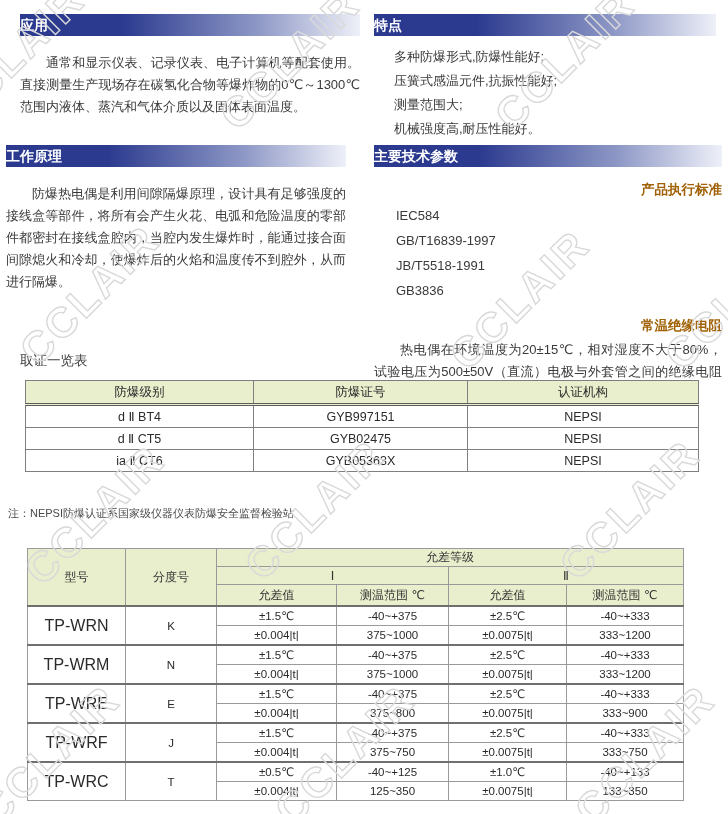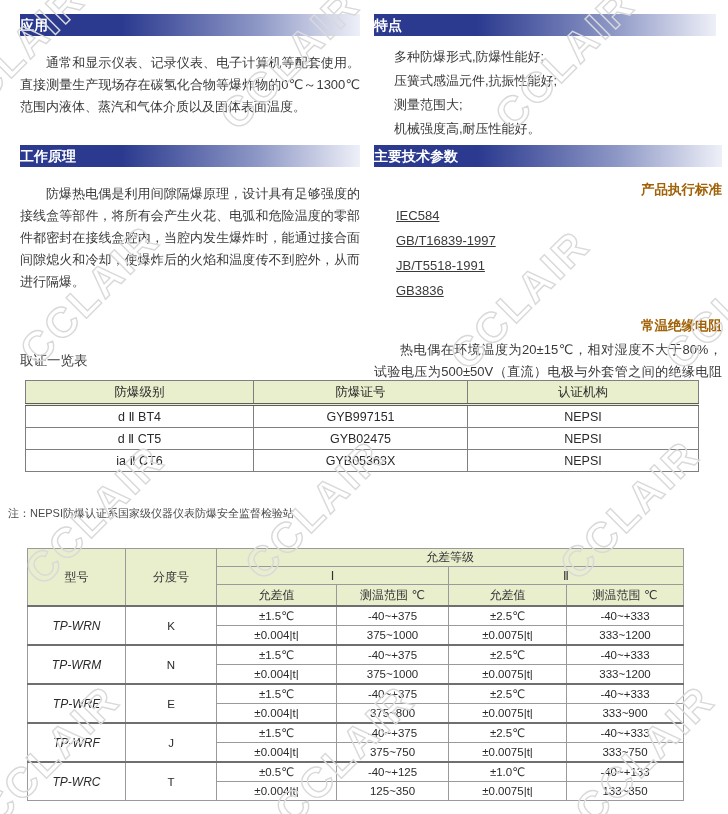--- a/index.html
+++ b/index.html
@@ -28,31 +28,31 @@
   
   .section-bar{
     height:22px;line-height:22px;
     background:linear-gradient(to right,var(--accent) 0%,var(--accent) 30%,#8e98c6 70%,#eef0f8 100%);
     color:#ffffff;font-weight:bold;font-size:14px;
     box-sizing:border-box;
   }
   .quad{position:absolute;box-sizing:border-box;}
   .q-app{left:20px;top:14px;width:340px;}
   .q-feat{left:374px;top:14px;width:342px;}
-  .q-work{left:20px;top:145px;width:340px;}
+  .q-work{left:6px;top:145px;width:340px;}
   .q-tech{left:374px;top:145px;width:348px;}
   .body-text{
     font-size:13px;line-height:22px;margin:9px 0 0 0;
     text-align:justify;color:var(--text);
   }
   .indent{text-indent:2em;margin-top:16px;}
   .feature-list{list-style:none;margin:9px 0 0 0;padding:0 0 0 20px;
     font-size:13px;line-height:24px;}
   .sub-heading{font-size:13.5px;font-weight:bold;color:#a16207;margin:14px 0 4px 0;text-align:right;}
-  .std-list{padding-left:22px;font-size:13px;line-height:25px;text-decoration:underline;}
+  .std-list{padding-left:22px;font-size:13px;line-height:25px;}
   
   .cert-title{position:absolute;left:20px;top:352px;font-size:13.5px;font-weight:normal;color:#404040;}
   .cert-table{
     position:absolute;left:25px;top:380px;width:673px;
     border-collapse:collapse;font-size:12.5px;table-layout:fixed;
   }
   .cert-table td{
     border:1px solid var(--border-mid);text-align:center;height:21px;
     padding:0;color:#2a2a2a;
   }
@@ -67,21 +67,21 @@
     position:absolute;left:27px;top:548px;width:656px;
     border-collapse:collapse;font-size:11.5px;table-layout:fixed;
     border:1.5px solid var(--border-dark);
   }
   .tol-table td{
     border:1px solid #9a9a9a;text-align:center;padding:0;height:18px;color:#2a2a2a;
   }
   .tol-table td.hd{background:var(--table-header-bg);height:17px;font-size:12px;color:#333;}
   .tol-table td.hd3{height:20px;}
   .tol-table tr.group-first td{border-top:2px solid #6f6f6f;}
-  .tol-table td.model{font-size:12px;font-style:italic;}
+  .tol-table td.model{font-size:16px;}
 </style>
 </head>
 <body>
 
 <div class="page">
 
   <span class="wm" style="left:15px;top:55px;">CCLAIR</span>
   <span class="wm" style="left:290px;top:60px;">CCLAIR</span>
   <span class="wm" style="left:565px;top:60px;">CCLAIR</span>
   <span class="wm" style="left:90px;top:295px;">CCLAIR</span>

